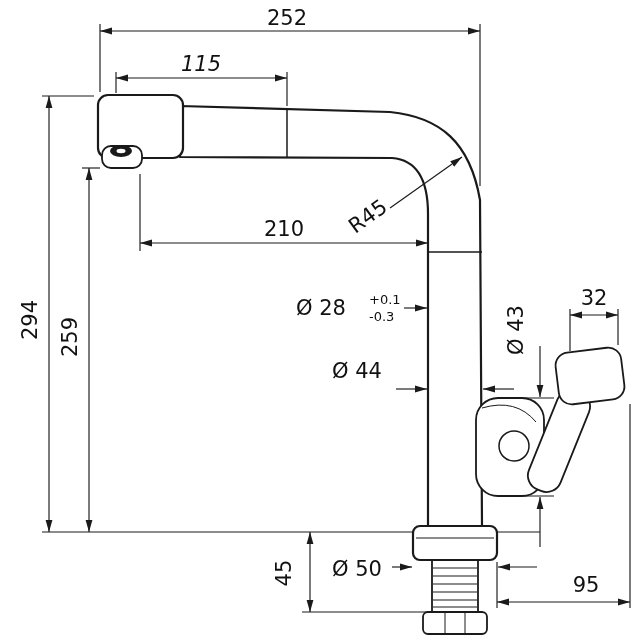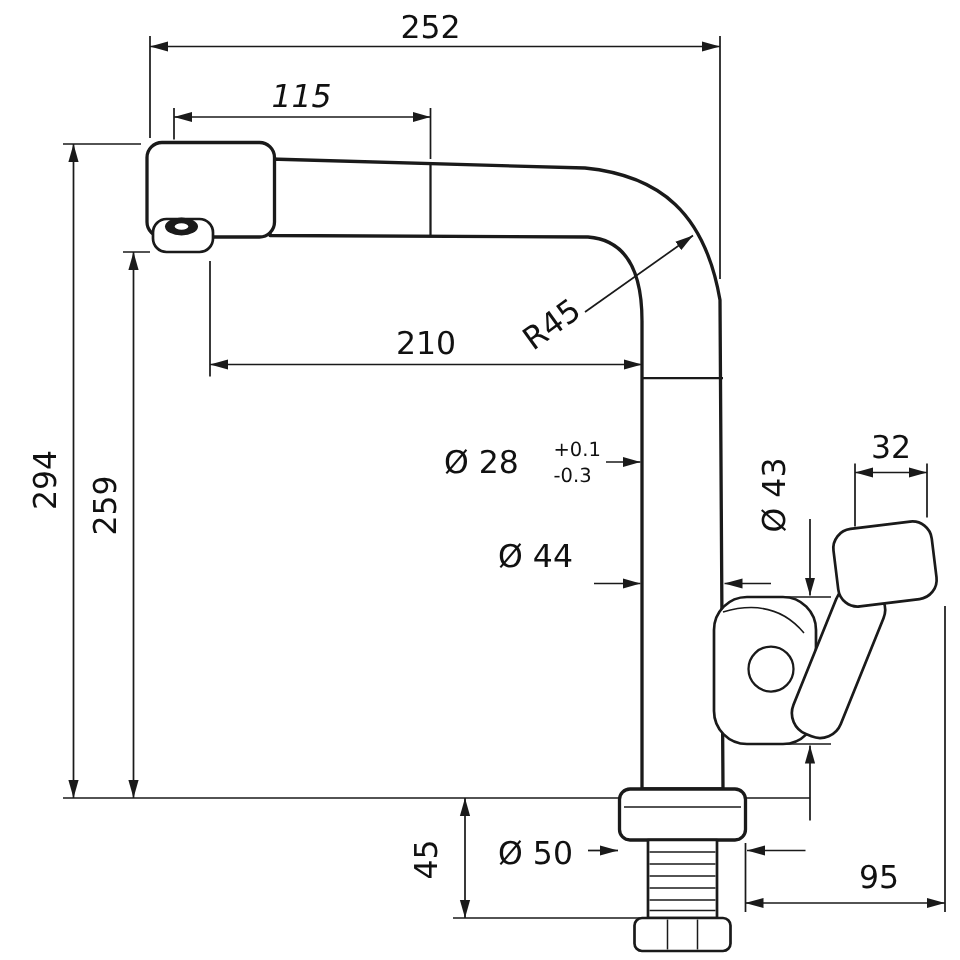--- a/index.html
+++ b/index.html
@@ -1,18 +1,18 @@
 <!DOCTYPE html>
 <html><head>
 <meta charset="utf-8">
 <style>
   html,body{margin:0;padding:0;background:#ffffff;}
   .canvas{
     width:640px;height:640px;background:#ffffff;position:relative;
-    font-family:"DejaVu Sans",sans-serif;overflow:hidden;border-radius:15px;
+    font-family:"DejaVu Sans",sans-serif;overflow:hidden;
   }
   svg{display:block;}
   .outline{fill:#ffffff;stroke:#1a1a1a;stroke-width:2.2;stroke-linejoin:round;}
   .outline-thin{fill:#ffffff;stroke:#1a1a1a;stroke-width:1.8;stroke-linejoin:round;}
   .detail{fill:none;stroke:#1a1a1a;stroke-width:1.5;}
   .detail-light{fill:none;stroke:#1a1a1a;stroke-width:1;}
   .dimline{stroke:#1a1a1a;stroke-width:1.15;fill:none;}
   .extline{stroke:#1a1a1a;stroke-width:1.15;fill:none;}
   .dimtext{font-family:"DejaVu Sans",sans-serif;font-size:21px;fill:#111;}
   .dimtext-small{font-family:"DejaVu Sans",sans-serif;font-size:13px;fill:#111;}

